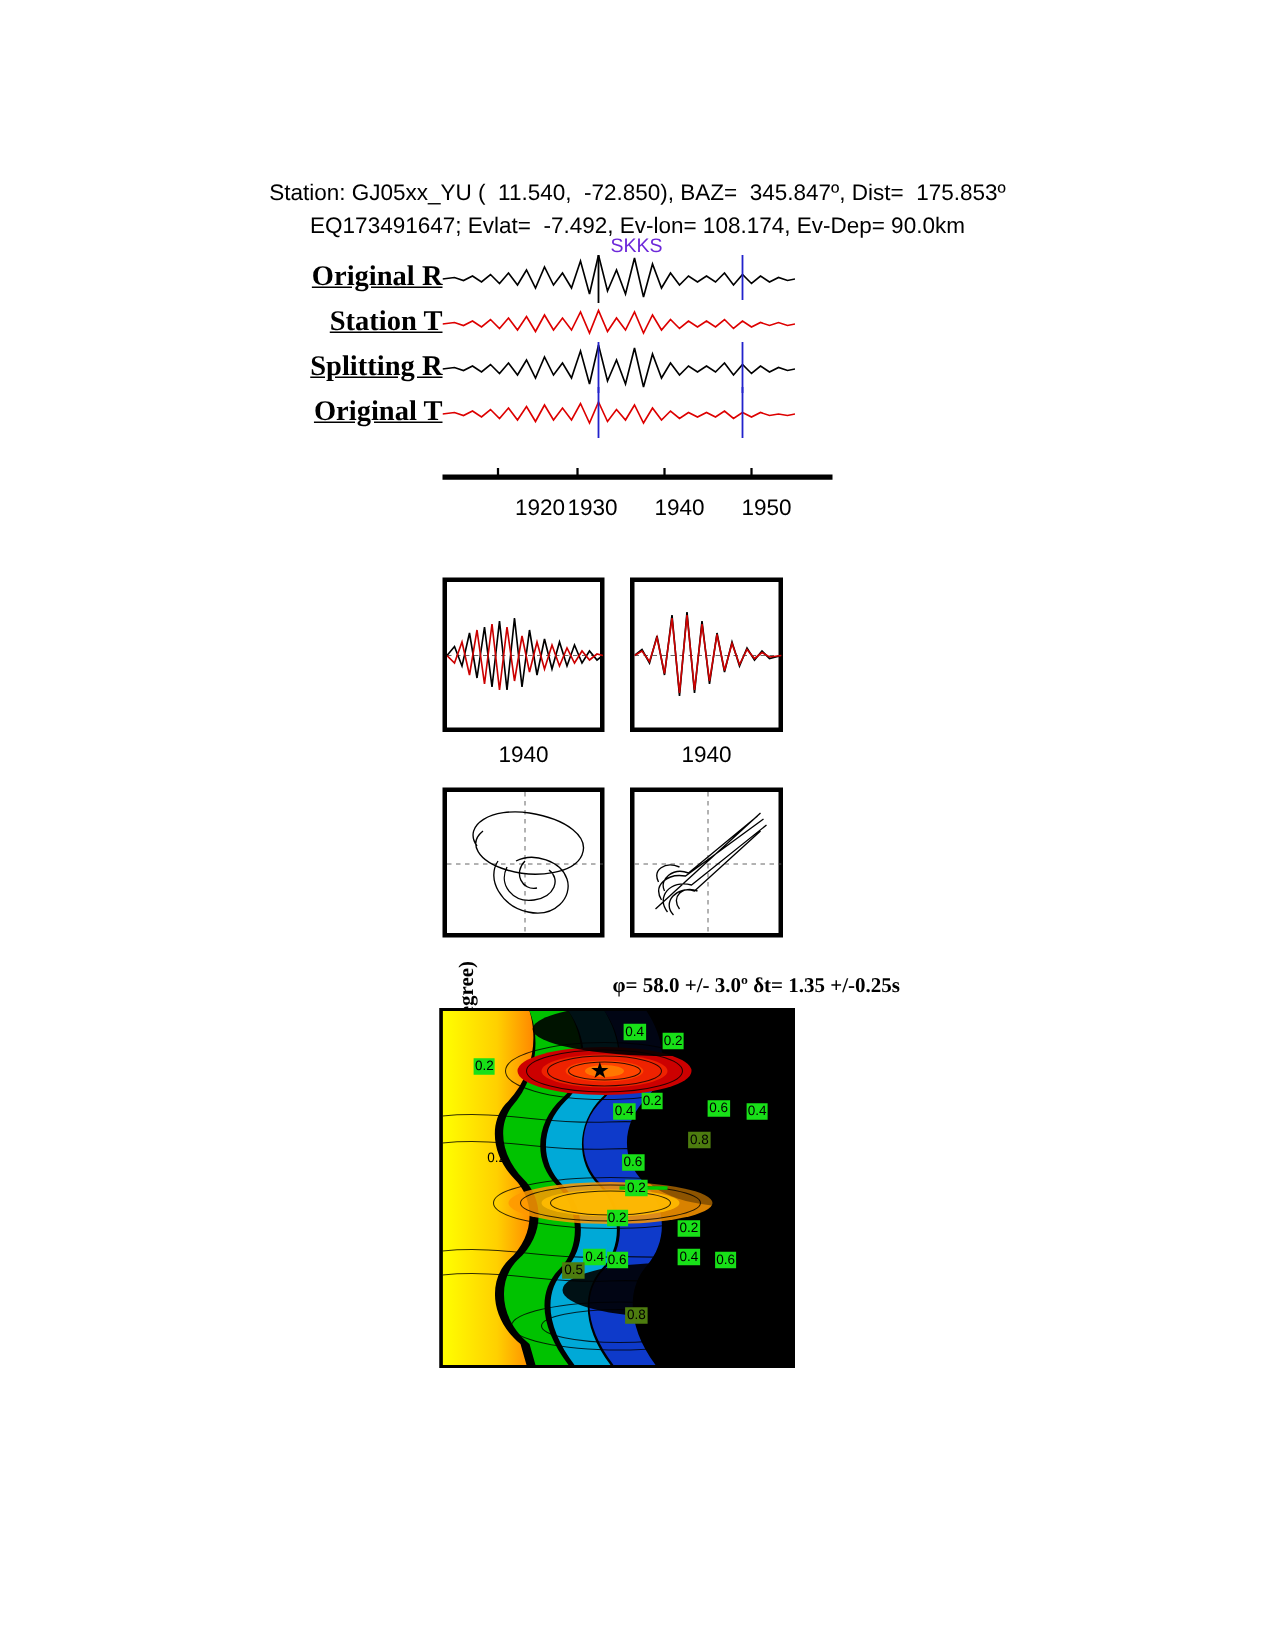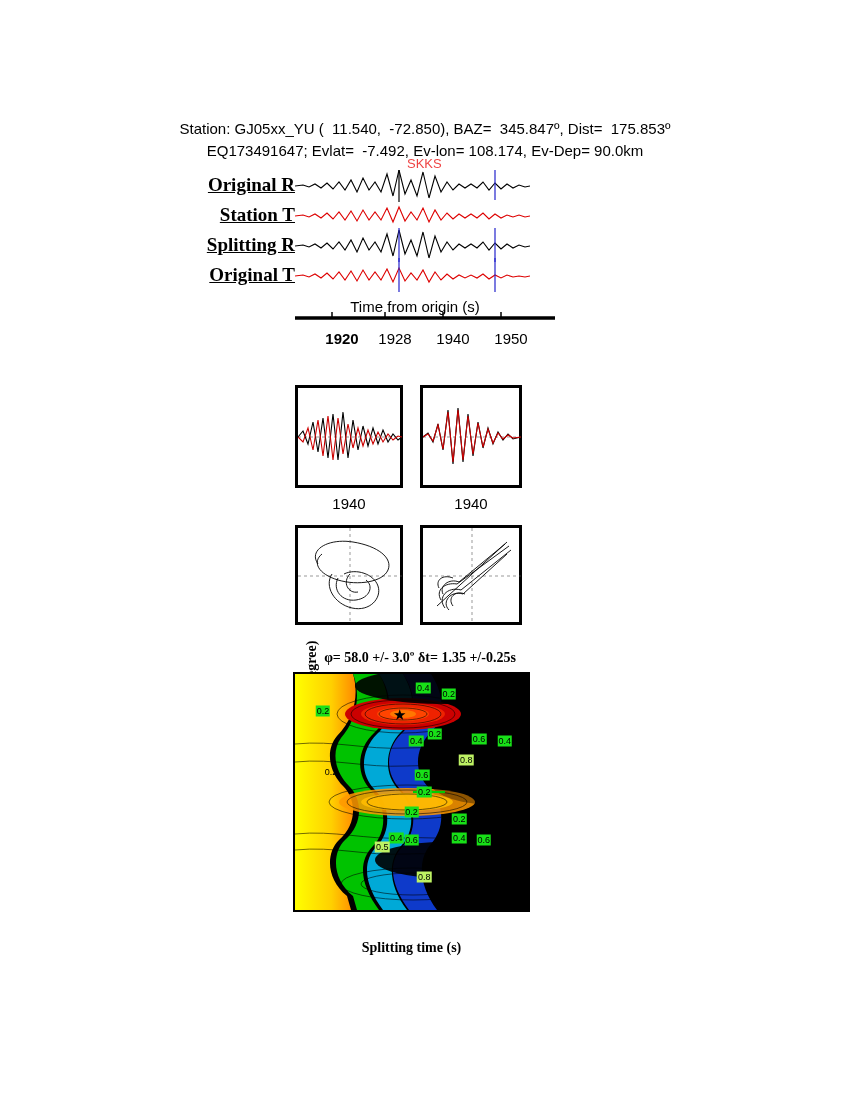--- a/index.html
+++ b/index.html
@@ -48,21 +48,21 @@
     font-family: "Liberation Serif", serif;
     font-weight: bold;
     font-size: 19px;
     text-decoration: underline;
     white-space: nowrap;
     right: 100%;
     margin-right: 0px;
   }
   .skks-label {
     position: absolute;
-    color: #ef4444;
+    color: #6d28d9;
     font-size: 13px;
     font-family: "Liberation Sans", sans-serif;
     left: 112px;
     top: -14px;
   }
   .time-axis-label {
     position: absolute;
     left: 295px;
     top: 298px;
     width: 240px;
@@ -98,21 +98,21 @@
     font-size: 15px;
     font-family: "Liberation Sans", sans-serif;
   }
 
   
   .contour-title {
     position: absolute;
     left: 240px;
     top: 650px;
     width: 360px;
-    text-align: center;
+    text-align: right;
     font-family: "Liberation Serif", serif;
     font-weight: bold;
     font-size: 14px;
   }
   .contour-box {
     position: absolute;
     left: 293px;
     top: 672px;
     width: 237px;
     height: 240px;
@@ -155,21 +155,21 @@
   .clabel {
     position: absolute;
     background: #18e018;
     color: #000;
     font-size: 9px;
     font-family: "Liberation Sans", sans-serif;
     padding: 0 1px;
     transform: translate(-50%, -50%);
     line-height: 11px;
   }
-  .clabel.cyan { background: #bef264; }
+  .clabel.cyan { background: #4d7c0f; }
   .clabel.plain { background: transparent; }
   .star {
     position: absolute;
     color: #000;
     font-size: 15px;
     transform: translate(-50%, -50%);
     line-height: 1;
   }
 </style>
 </head>
@@ -203,33 +203,32 @@
 
       <line x1="104" y1="-2" x2="104" y2="32" stroke="#000000" stroke-width="1.2"></line>
       <line x1="200" y1="-4" x2="200" y2="30" stroke="#2222cc" stroke-width="1.2"></line>
       <line x1="104" y1="58" x2="104" y2="92" stroke="#2222cc" stroke-width="1.2"></line>
       <line x1="200" y1="58" x2="200" y2="92" stroke="#2222cc" stroke-width="1.2"></line>
       <line x1="104" y1="88" x2="104" y2="122" stroke="#2222cc" stroke-width="1.2"></line>
       <line x1="200" y1="88" x2="200" y2="122" stroke="#2222cc" stroke-width="1.2"></line>
     </svg>
   </div>
 
-  <div class="time-axis-label">Time from origin (s)</div>
 
   <svg width="280" height="14" viewBox="0 0 280 14" style="position:absolute;left:285px;top:312px;">
     <line x1="10" y1="6" x2="270" y2="6" stroke="#000" stroke-width="3.5"></line>
     <line x1="47" y1="0" x2="47" y2="6" stroke="#000" stroke-width="1.5"></line>
     <line x1="100" y1="0" x2="100" y2="6" stroke="#000" stroke-width="1.5"></line>
     <line x1="158" y1="0" x2="158" y2="6" stroke="#000" stroke-width="1.5"></line>
     <line x1="216" y1="0" x2="216" y2="6" stroke="#000" stroke-width="1.5"></line>
   </svg>
 
   <div class="axis-ticks">
-    <span style="left:62px;font-weight:bold;">1920</span>
-    <span style="left:115px;">1928</span>
+    <span style="left:80px;">1920</span>
+    <span style="left:115px;">1930</span>
     <span style="left:173px;">1940</span>
     <span style="left:231px;">1950</span>
   </div>
 
   <div class="wbox" style="left:295px; top:385px; width:108px; height:103px;">
     <svg width="104" height="99" viewBox="0 0 104 99" style="position:absolute;left:0;top:0;">
       <line x1="0" y1="49" x2="104" y2="49" stroke="#555" stroke-width="0.6" stroke-dasharray="3,3"></line>
       <polyline fill="none" stroke="#000000" stroke-width="1.1" points="0,49 5,43 10,56 15,34 20,64 25,30 30,70 35,26 40,72 45,24 50,70 55,32 60,62 65,38 70,58 75,40 80,56 85,42 90,54 95,46 100,52 104,49"></polyline>
       <polyline fill="none" stroke="#cc0000" stroke-width="1.1" points="0,49 5,54 10,40 15,62 20,32 25,68 30,28 35,72 40,30 45,66 50,36 55,60 60,40 65,58 70,42 75,56 80,44 85,54 90,46 95,52 100,48 104,49"></polyline>
     </svg>
@@ -334,15 +333,14 @@
     <span class="clabel" style="left:50%; top:70.5%;">0.6</span>
     <span class="clabel" style="left:70.5%; top:69.5%;">0.4</span>
     <span class="clabel" style="left:81%; top:70.5%;">0.6</span>
     <span class="clabel cyan" style="left:37.5%; top:73.5%;">0.5</span>
     <span class="clabel cyan" style="left:55.5%; top:86%;">0.8</span>
 
     <span class="star" style="left:45%; top:17%;">★</span>
 
   </div>
 
-  <div class="xlabel">Splitting time (s)</div>
 
 </div>
 
 </body></html>

